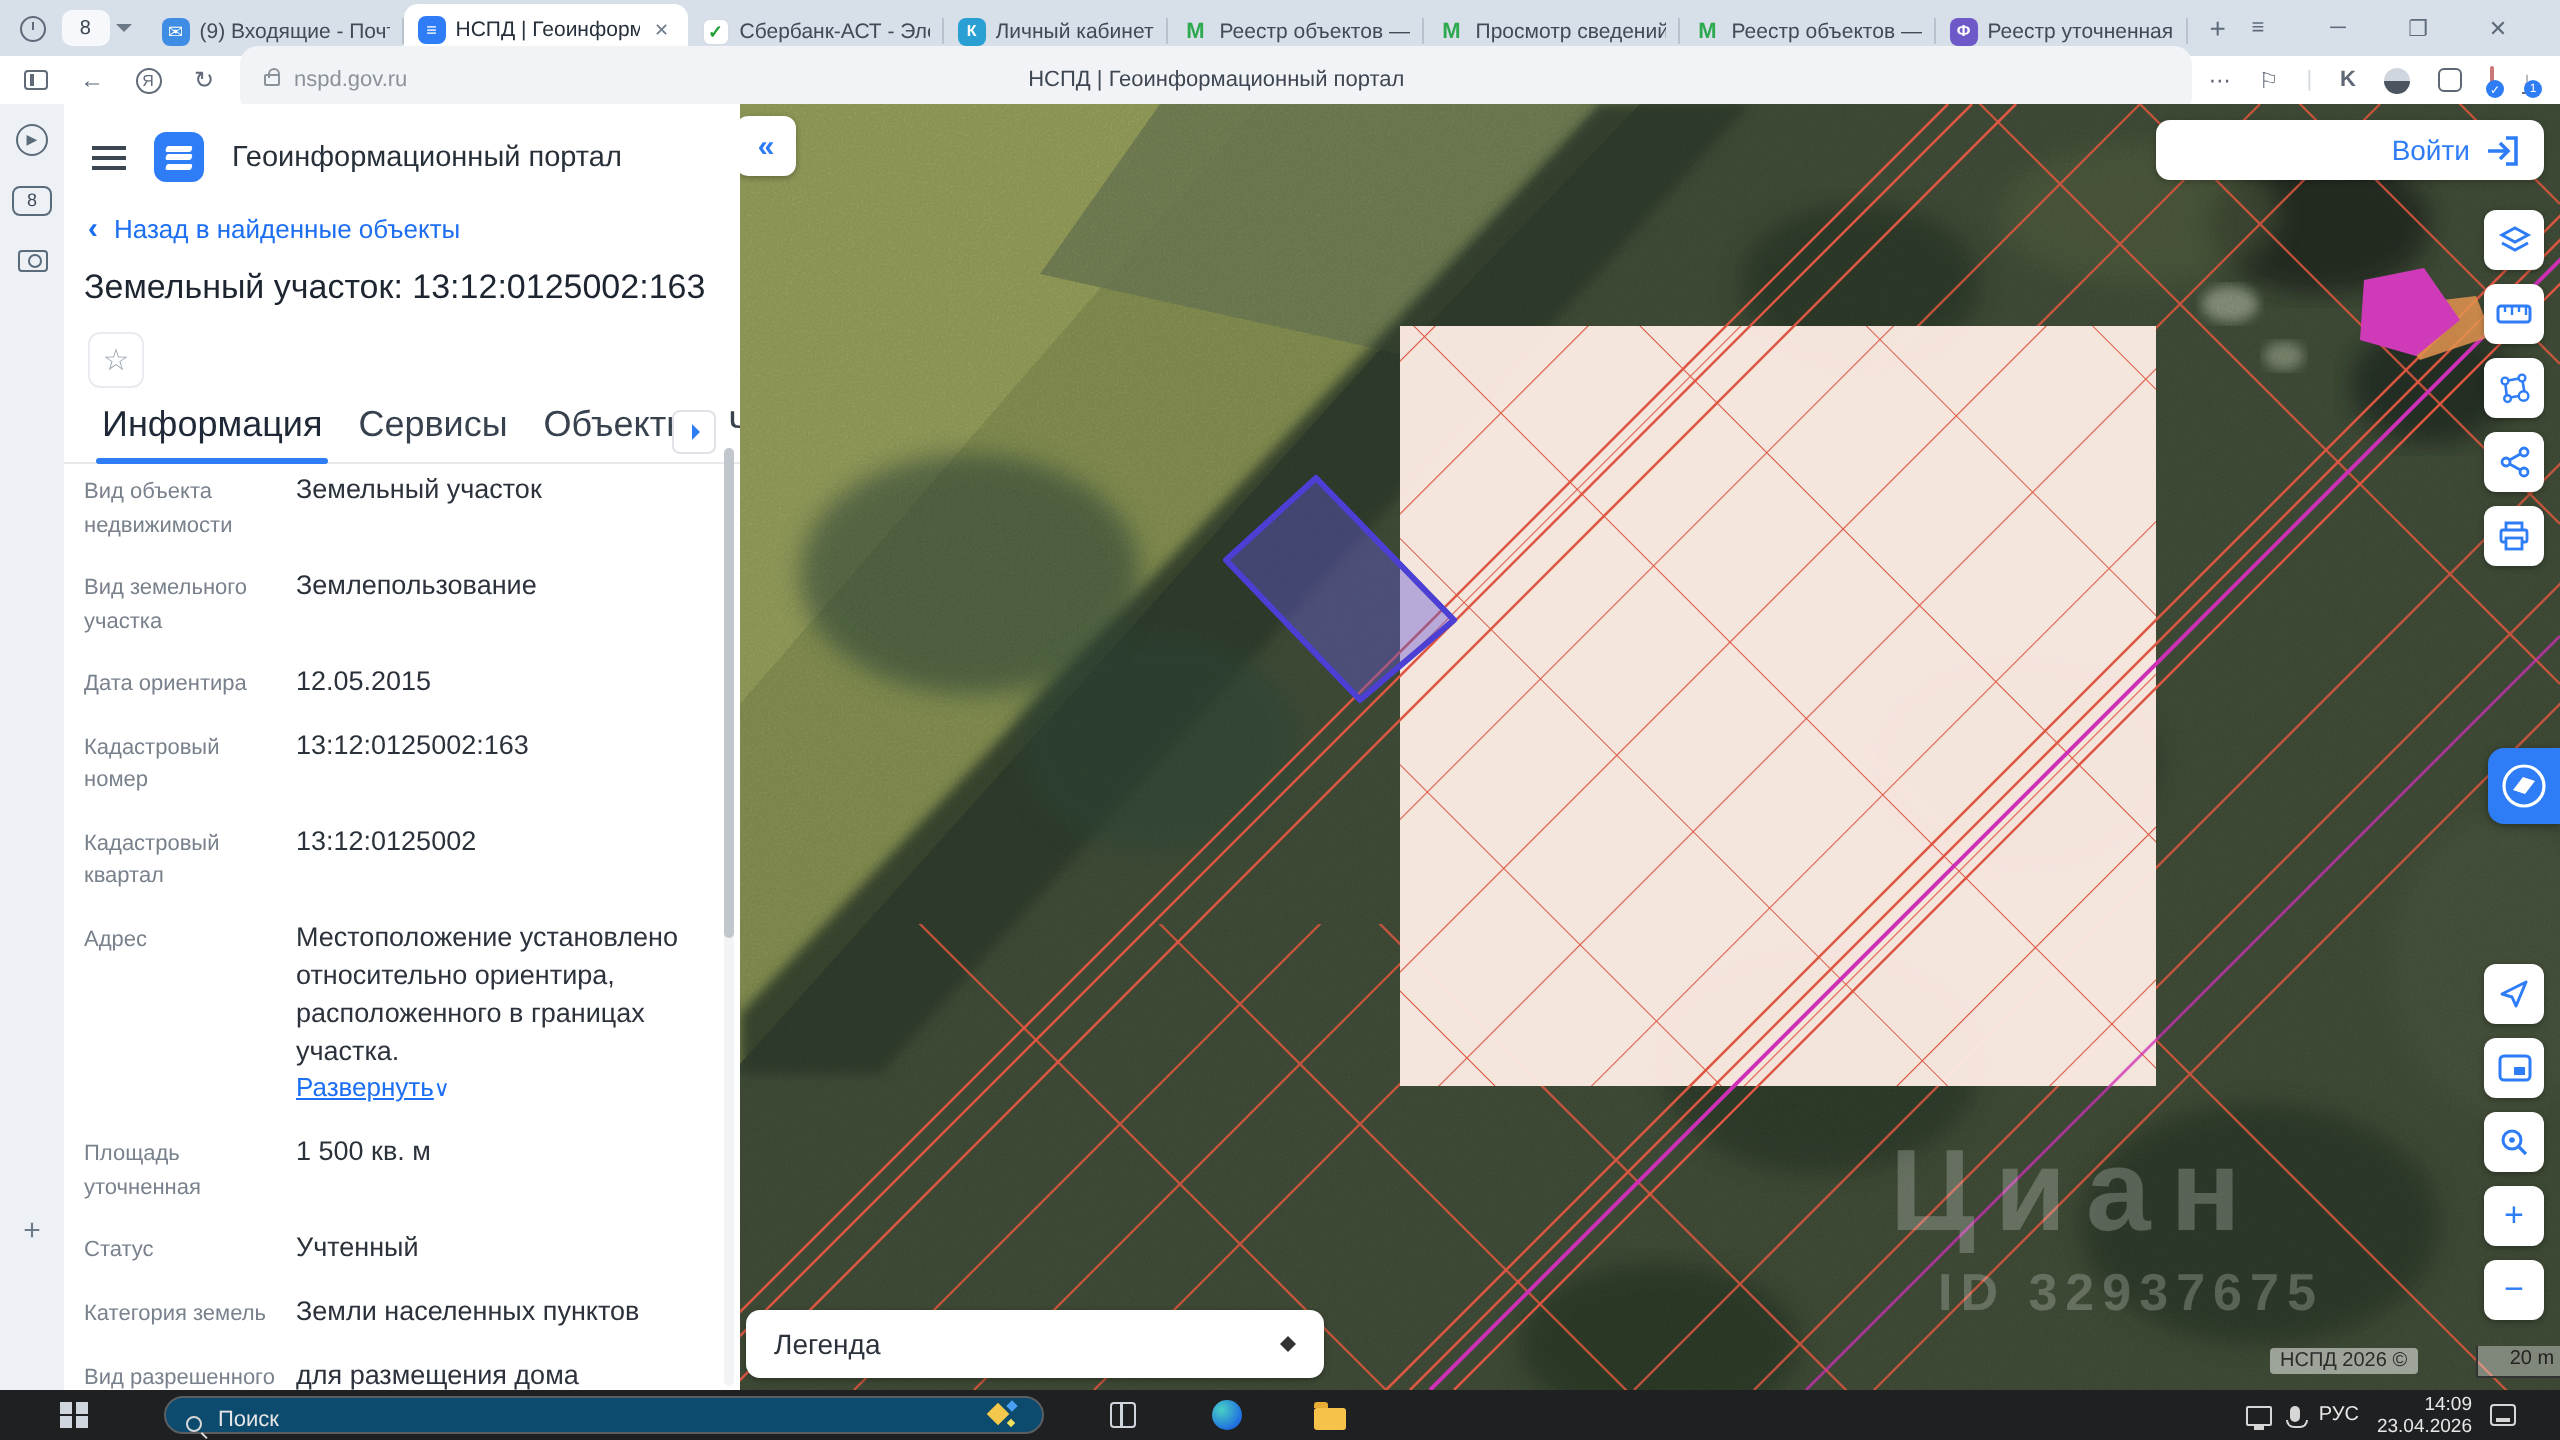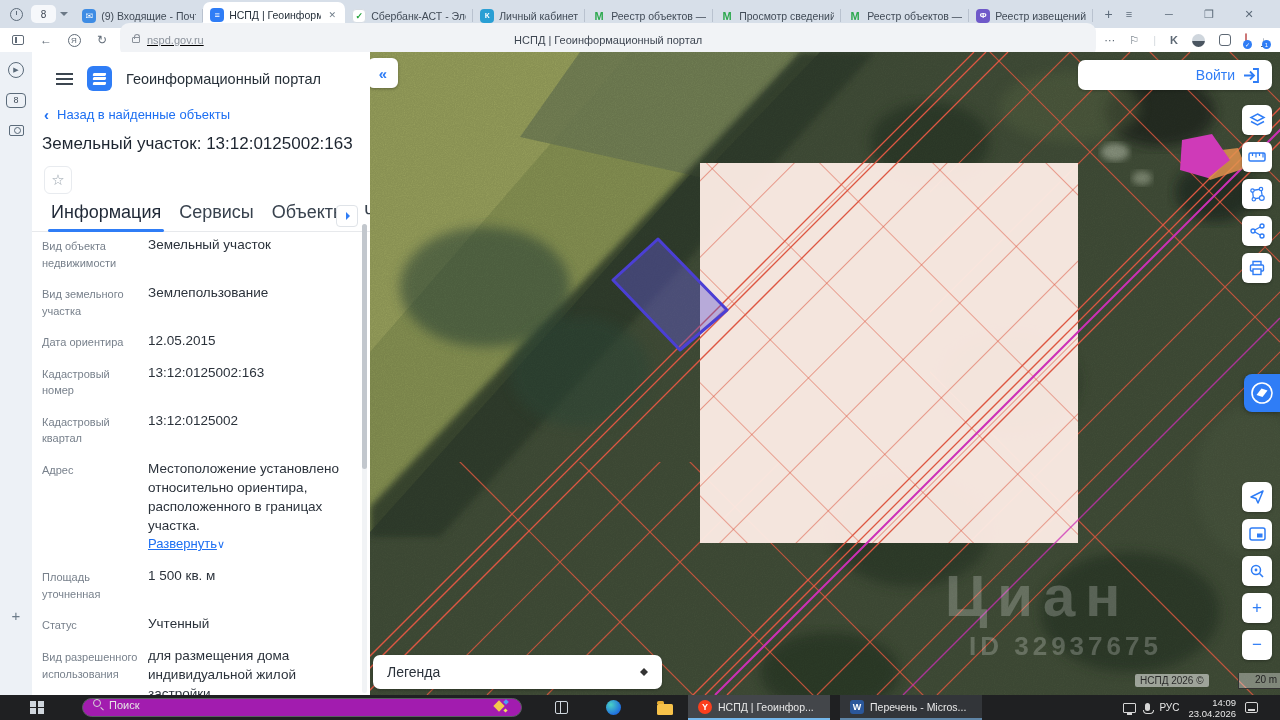--- a/index.html
+++ b/index.html
@@ -31,21 +31,21 @@
   #newtab-btn { width:24px; height:24px; display:grid; place-items:center; color:#50holds5d6b; color:#5d6b7a; font-size:14px; margin-left:4px; }
   #win-controls { margin-left:auto; display:flex; align-items:center; gap:22px; padding-right:22px; color:#5d6b7a; font-size:11px; }
   .wc { width:18px; height:18px; display:grid; place-items:center; }
 
   
   #addrbar { position:absolute; left:0; top:28px; width:1280px; height:24px; background:#fff; display:flex; align-items:center; }
   .ab-ico { width:20px; height:20px; display:grid; place-items:center; color:#60электр6d; color:#606b77; font-size:12px; margin-left:8px; }
   .panel-ico { width:12px; height:10px; border:1.3px solid #606b77; border-radius:2px; position:relative; }
   .panel-ico::after { content:""; position:absolute; left:1.5px; top:1px; width:2.5px; height:6px; background:#606b77; }
   .ya-circ { width:13px; height:13px; border:1.3px solid #606b77; border-radius:50%; font-size:8px; display:grid; place-items:center; color:#606b77; }
-  #addr-pill { position:relative; flex:1; height:34px; margin:0 8px; background:#f1f3f6; border-radius:9px; display:flex; align-items:center;text-decoration:underline; }
+  #addr-pill { position:relative; flex:1; height:34px; margin:0 8px; background:#f1f3f6; border-radius:9px; display:flex; align-items:center; }
   .lock-ico { width:8px; height:6px; border:1.2px solid #8b929b; border-radius:1px; margin-left:12px; position:relative; }
   .lock-ico::before { content:""; position:absolute; left:1px; top:-4px; width:4px; height:4px; border:1.2px solid #8b929b; border-bottom:none; border-radius:3px 3px 0 0; }
   #addr-url { font-size:11px; color:#8b929b; margin-left:7px; }
   #addr-title { position:absolute; left:0; right:0; text-align:center; font-size:11px; color:#3e4652; pointer-events:none; }
   #addr-right { display:flex; align-items:center; gap:14px; padding-right:14px; color:#5d6874; font-size:11px; }
   .half-moon { width:13px; height:13px; border-radius:50%; background:linear-gradient(#cfd6dd 50%, #4a5560 50%); }
   .ext-box { width:12px; height:12px; border:1.3px solid #5d6874; border-radius:3px; }
   .badge-wrap { position:relative; }
   .blue-dot { position:absolute; right:-5px; bottom:-3px; width:9px; height:9px; background:#2f7df6; border-radius:50%; color:#fff; font-size:6px; display:grid; place-items:center; }
   .dl-ico { width:12px; border-bottom:1.5px solid #5d6874; text-align:center; font-size:10px; line-height:9px; }
@@ -54,21 +54,21 @@
   #leftrail { position:absolute; left:0; top:52px; width:32px; height:643px; background:#edf1f6; display:flex; flex-direction:column; align-items:center; padding-top:8px; gap:10px; }
   .lr-ico { color:#5b6b7a; width:20px; height:20px; display:grid; place-items:center; font-size:11px; }
   .play-circ { width:16px; height:16px; border:1.5px solid #5b6b7a; border-radius:50%; display:grid; place-items:center; font-size:7px; color:#5b6b7a; }
   .chip8 { min-width:20px; height:15px; border:1.5px solid #5b6b7a; border-radius:4px; display:grid; place-items:center; font-size:9px; color:#3e4a57; }
   .cam-ico { width:15px; height:11px; border:1.5px solid #5b6b7a; border-radius:2px; position:relative; }
   .cam-ico::after { content:""; position:absolute; left:4px; top:1.5px; width:5px; height:5px; border:1.3px solid #5b6b7a; border-radius:50%; }
   .lr-plus { margin-top:auto; margin-bottom:70px; font-size:15px; color:#6b7a88; }
 
   
   #panel { position:absolute; left:32px; top:52px; width:338px; height:643px; background:#fff; }
-  #panel-head { display:flex; align-items:center; gap:14px; padding:14px 0 0 24px; }
+  #panel-head { display:flex; align-items:center; gap:14px; padding:14px 0 0 14px; }
   .burger { width:17px; height:12px; border-top:2px solid #3c4650; border-bottom:2px solid #3c4650; position:relative; }
   .burger::after { content:""; position:absolute; left:0; top:3px; width:100%; height:2px; background:#3c4650; }
   .logo-sq { width:25px; height:25px; background:#2f7df6; border-radius:6px; display:flex; flex-direction:column; justify-content:center; align-items:center; gap:2px; }
   .logo-sq i { width:13px; height:2.5px; background:#fff; border-radius:1px; transform:skewX(-14deg); }
   #app-title { font-size:14.5px; color:#273039; }
   #back-link { display:flex; align-items:center; gap:8px; margin:16px 0 0 12px; color:#1d6ff2; font-size:13px; cursor:pointer; }
   #back-link .chev { font-size:15px; font-weight:700; line-height:1; }
   #obj-title { margin:12px 0 0 10px; font-size:17px; color:#1d2530; font-weight:500; }
   #fav-btn { margin:12px 0 0 12px; width:28px; height:28px; border:1px solid #e8ebef; border-radius:6px; display:grid; place-items:center; color:#99a3ad; font-size:15px; background:#fff; }
   #ptabs-row { display:flex; align-items:flex-end; margin-top:8px; padding-left:10px; border-bottom:1px solid #e7e9ec; position:relative; height:30px; }
@@ -107,21 +107,21 @@
   #attrib { position:absolute; left:765px; top:622px; background:rgba(255,255,255,.5); font-size:10px; color:#2b2b2b; padding:1px 5px; border-radius:2px; }
   #scalebar { position:absolute; left:868px; top:621px; width:56px; font-size:10px; color:#222; text-align:center; border-left:1.4px solid #333; border-right:1.4px solid #333; border-bottom:1.4px solid #333; background:rgba(255,255,255,.35); line-height:13px; height:16px; }
   #watermark { position:absolute; left:575px; top:510px; color:rgba(255,255,255,.22); pointer-events:none; }
   #wm1 { font-size:58px; font-weight:700; letter-spacing:10px; }
   #wm2 { font-size:26px; font-weight:700; letter-spacing:4px; margin-top:2px; margin-left:24px; }
 
   
   #taskbar { position:absolute; left:0; top:695px; width:1280px; height:25px; background:#1f2022; display:flex; align-items:center; }
   .win-logo { width:14px; height:14px; display:grid; grid-template-columns:6px 6px; grid-template-rows:6px 6px; gap:1.5px; margin-left:30px; }
   .win-logo i { background:#cfd6dd; }
-  #tb-search { width:440px; height:19px; margin-left:38px; background:#a21caf; border:1px solid #5a5e62; border-radius:11px; display:flex; align-items:flex-start; gap:8px; padding:0 10px; color:#e6e6e6; font-size:11px; }
+  #tb-search { width:440px; height:19px; margin-left:38px; background:#0c4a6e; border:1px solid #5a5e62; border-radius:11px; display:flex; align-items:flex-end; gap:8px; padding:0 10px; color:#e6e6e6; font-size:11px; }
   .mag { width:8px; height:8px; border:1.4px solid #d8d8d8; border-radius:50%; position:relative; flex:0 0 8px; }
   .mag::after { content:""; position:absolute; left:7px; top:7px; width:4px; height:1.4px; background:#d8d8d8; transform:rotate(45deg); transform-origin:0 0; }
   .sparkles { margin-left:auto; position:relative; width:20px; height:16px; }
   .sparkles i { position:absolute; transform:rotate(45deg); }
   .sparkles .s1 { left:4px; top:3px; width:8px; height:8px; background:#f4c84c; }
   .sparkles .s2 { left:13px; top:1px; width:4px; height:4px; background:#4aa0f4; }
   .sparkles .s3 { left:13px; top:10px; width:3px; height:3px; background:#f0e25c; }
   .tb-btn { width:26px; height:22px; display:grid; place-items:center; margin-left:26px; }
   .taskview { width:13px; height:13px; border:1.4px solid #cfd6dd; border-radius:2px; position:relative; background:linear-gradient(90deg,transparent 4px,#cfd6dd 4px,#cfd6dd 5.4px,transparent 5.4px); }
   .edge-circ { width:15px; height:15px; border-radius:50%; background:radial-gradient(circle at 32% 32%, #49d0c5, #1f6fe0 72%); }
@@ -185,21 +185,21 @@
           <span class="tab-label">Просмотр сведений ЕГР</span>
 
         </div>
         <div class="tab">
           <span class="tab-ico" data-icon="gmail"></span>
           <span class="tab-label">Реестр объектов — Спи</span>
 
         </div>
         <div class="tab">
           <span class="tab-ico" data-icon="notary"></span>
-          <span class="tab-label">Реестр извещений</span>
+          <span class="tab-label">Реестр уточненная</span>
 
         </div>
     </div>
     <span id="newtab-btn">+</span>
     <div id="win-controls">
       <span class="wc">≡</span>
       <span class="wc">─</span>
       <span class="wc">❐</span>
       <span class="wc">✕</span>
     </div>
@@ -315,20 +315,27 @@
           <div class="flabel">Площадь уточненная</div>
           <div class="fval">
             <span>1 500 кв. м</span>
             <div></div>
           </div>
         </div>
         <div class="frow">
           <div class="flabel">Статус</div>
           <div class="fval">
             <span>Учтенный</span>
+            <div></div>
+          </div>
+        </div>
+        <div class="frow">
+          <div class="flabel">Категория земель</div>
+          <div class="fval">
+            <span>Земли населенных пунктов</span>
             <div></div>
           </div>
         </div>
         <div class="frow">
           <div class="flabel">Вид разрешенного использования</div>
           <div class="fval">
             <span>для размещения дома индивидуальной жилой застройки</span>
             <div></div>
           </div>
         </div>
@@ -535,30 +542,20 @@
     </div>
     <span class="tb-btn">
         <span class="taskview"></span>
       </span>
     <span class="tb-btn">
         <span class="edge-circ"></span>
       </span>
     <span class="tb-btn">
         <span class="folder"></span>
       </span>
-    <div style="display:flex">
-      <div class="task">
-          <span class="task-ico" data-icon="yandex"></span>
-          <span class="task-label">НСПД | Геоинфор...</span>
-        </div>
-        <div class="task">
-          <span class="task-ico" data-icon="word"></span>
-          <span class="task-label">Перечень - Micros...</span>
-        </div>
-    </div>
     <div id="tray">
       <span class="net-ico"></span>
       <span class="mic-ico"></span>
       <span id="lang">РУС</span>
       <span id="clockbox">
         <div>14:09</div>
         <div>23.04.2026</div>
       </span>
       <span class="notif-ico"></span>
     </div>

